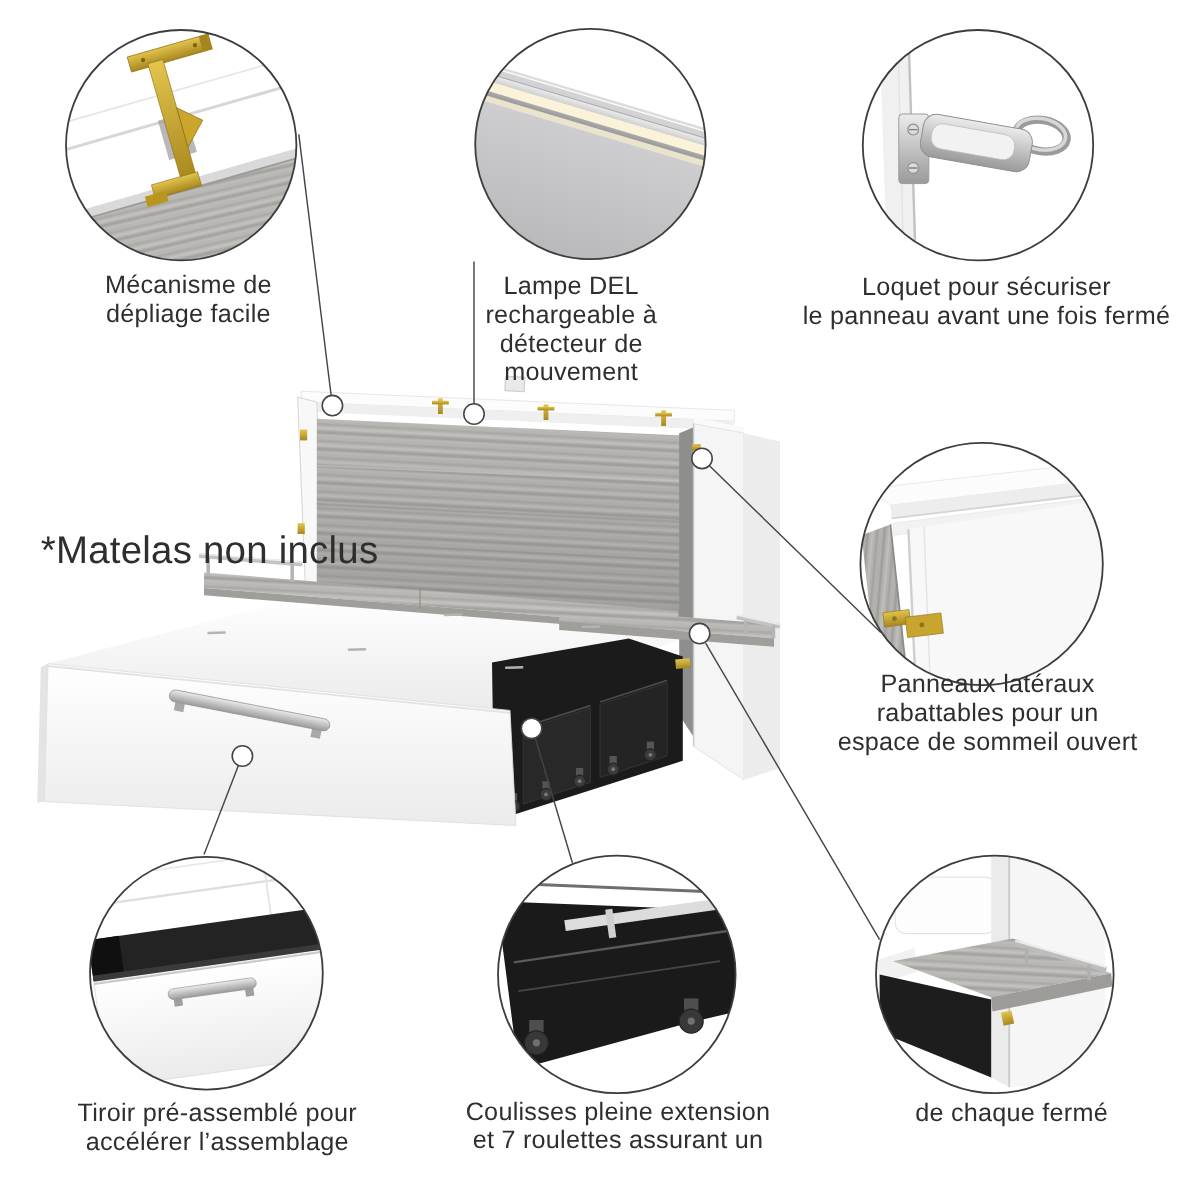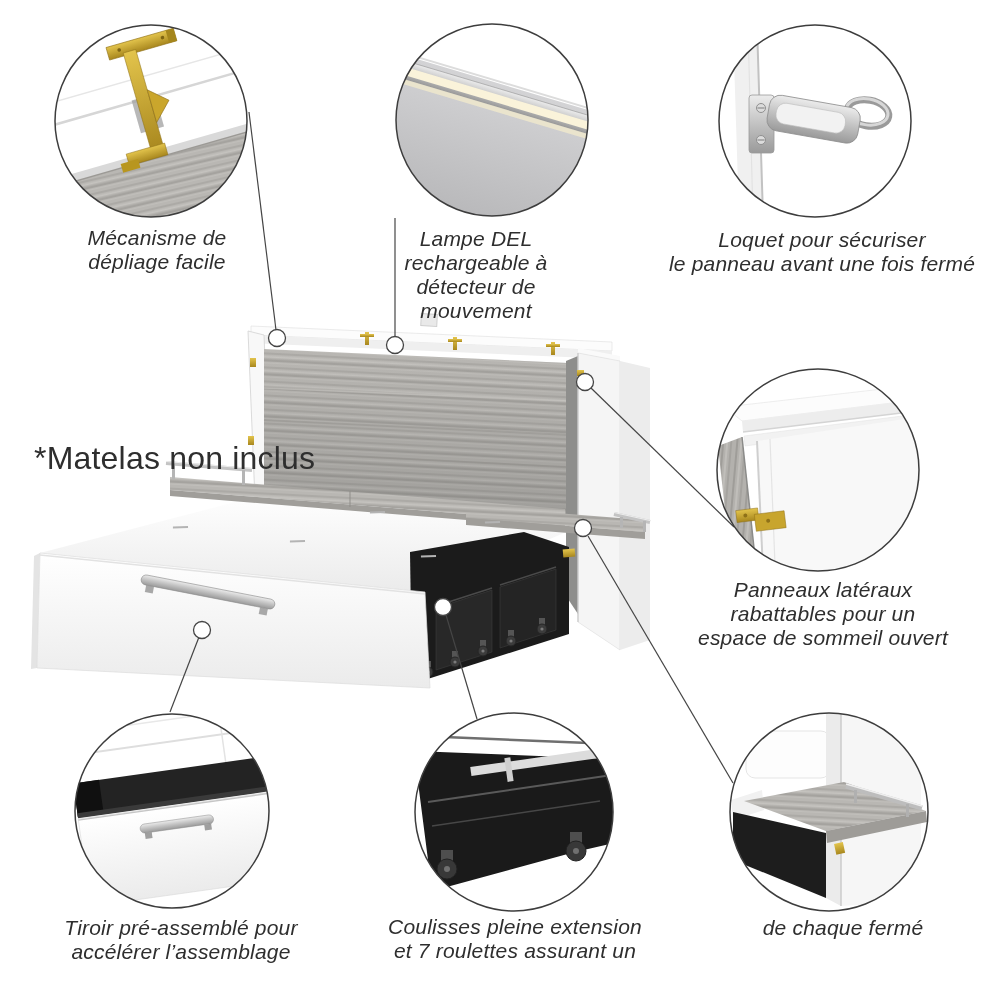--- a/index.html
+++ b/index.html
@@ -9,21 +9,21 @@
   .callout-label{
     position:absolute;
     transform:translateX(-50%);
     text-align:center;
     color:#2e2e2e;
     font-size:21px;
     line-height:24px;
     letter-spacing:.2px;
     white-space:nowrap;
   }
-  .callout-label span{display:block;font-style:italic;}
+  .callout-label span{display:block;}
   .note{
     position:absolute;
     left:34px;top:440px;
     font-size:32px;
     color:#2e2e2e;
     letter-spacing:.2px;
   }
 </style>
 </head>
 <body>
@@ -384,21 +384,21 @@
     <span>rechargeable à</span>
     <span>détecteur de</span>
     <span>mouvement</span>
   </div>
 
   <div class="callout-label" style="left:822px;top:228px">
     <span>Loquet pour sécuriser</span>
     <span>le panneau avant une fois fermé</span>
   </div>
 
-  <div class="callout-label" style="left:823px;top:578px">
+  <div class="callout-label" style="left:823px;top:559px">
     <span>Panneaux latéraux</span>
     <span>rabattables pour un</span>
     <span>espace de sommeil ouvert</span>
   </div>
 
   <div class="callout-label" style="left:181px;top:916px">
     <span>Tiroir pré-assemblé pour</span>
     <span>accélérer l’assemblage</span>
   </div>
 

